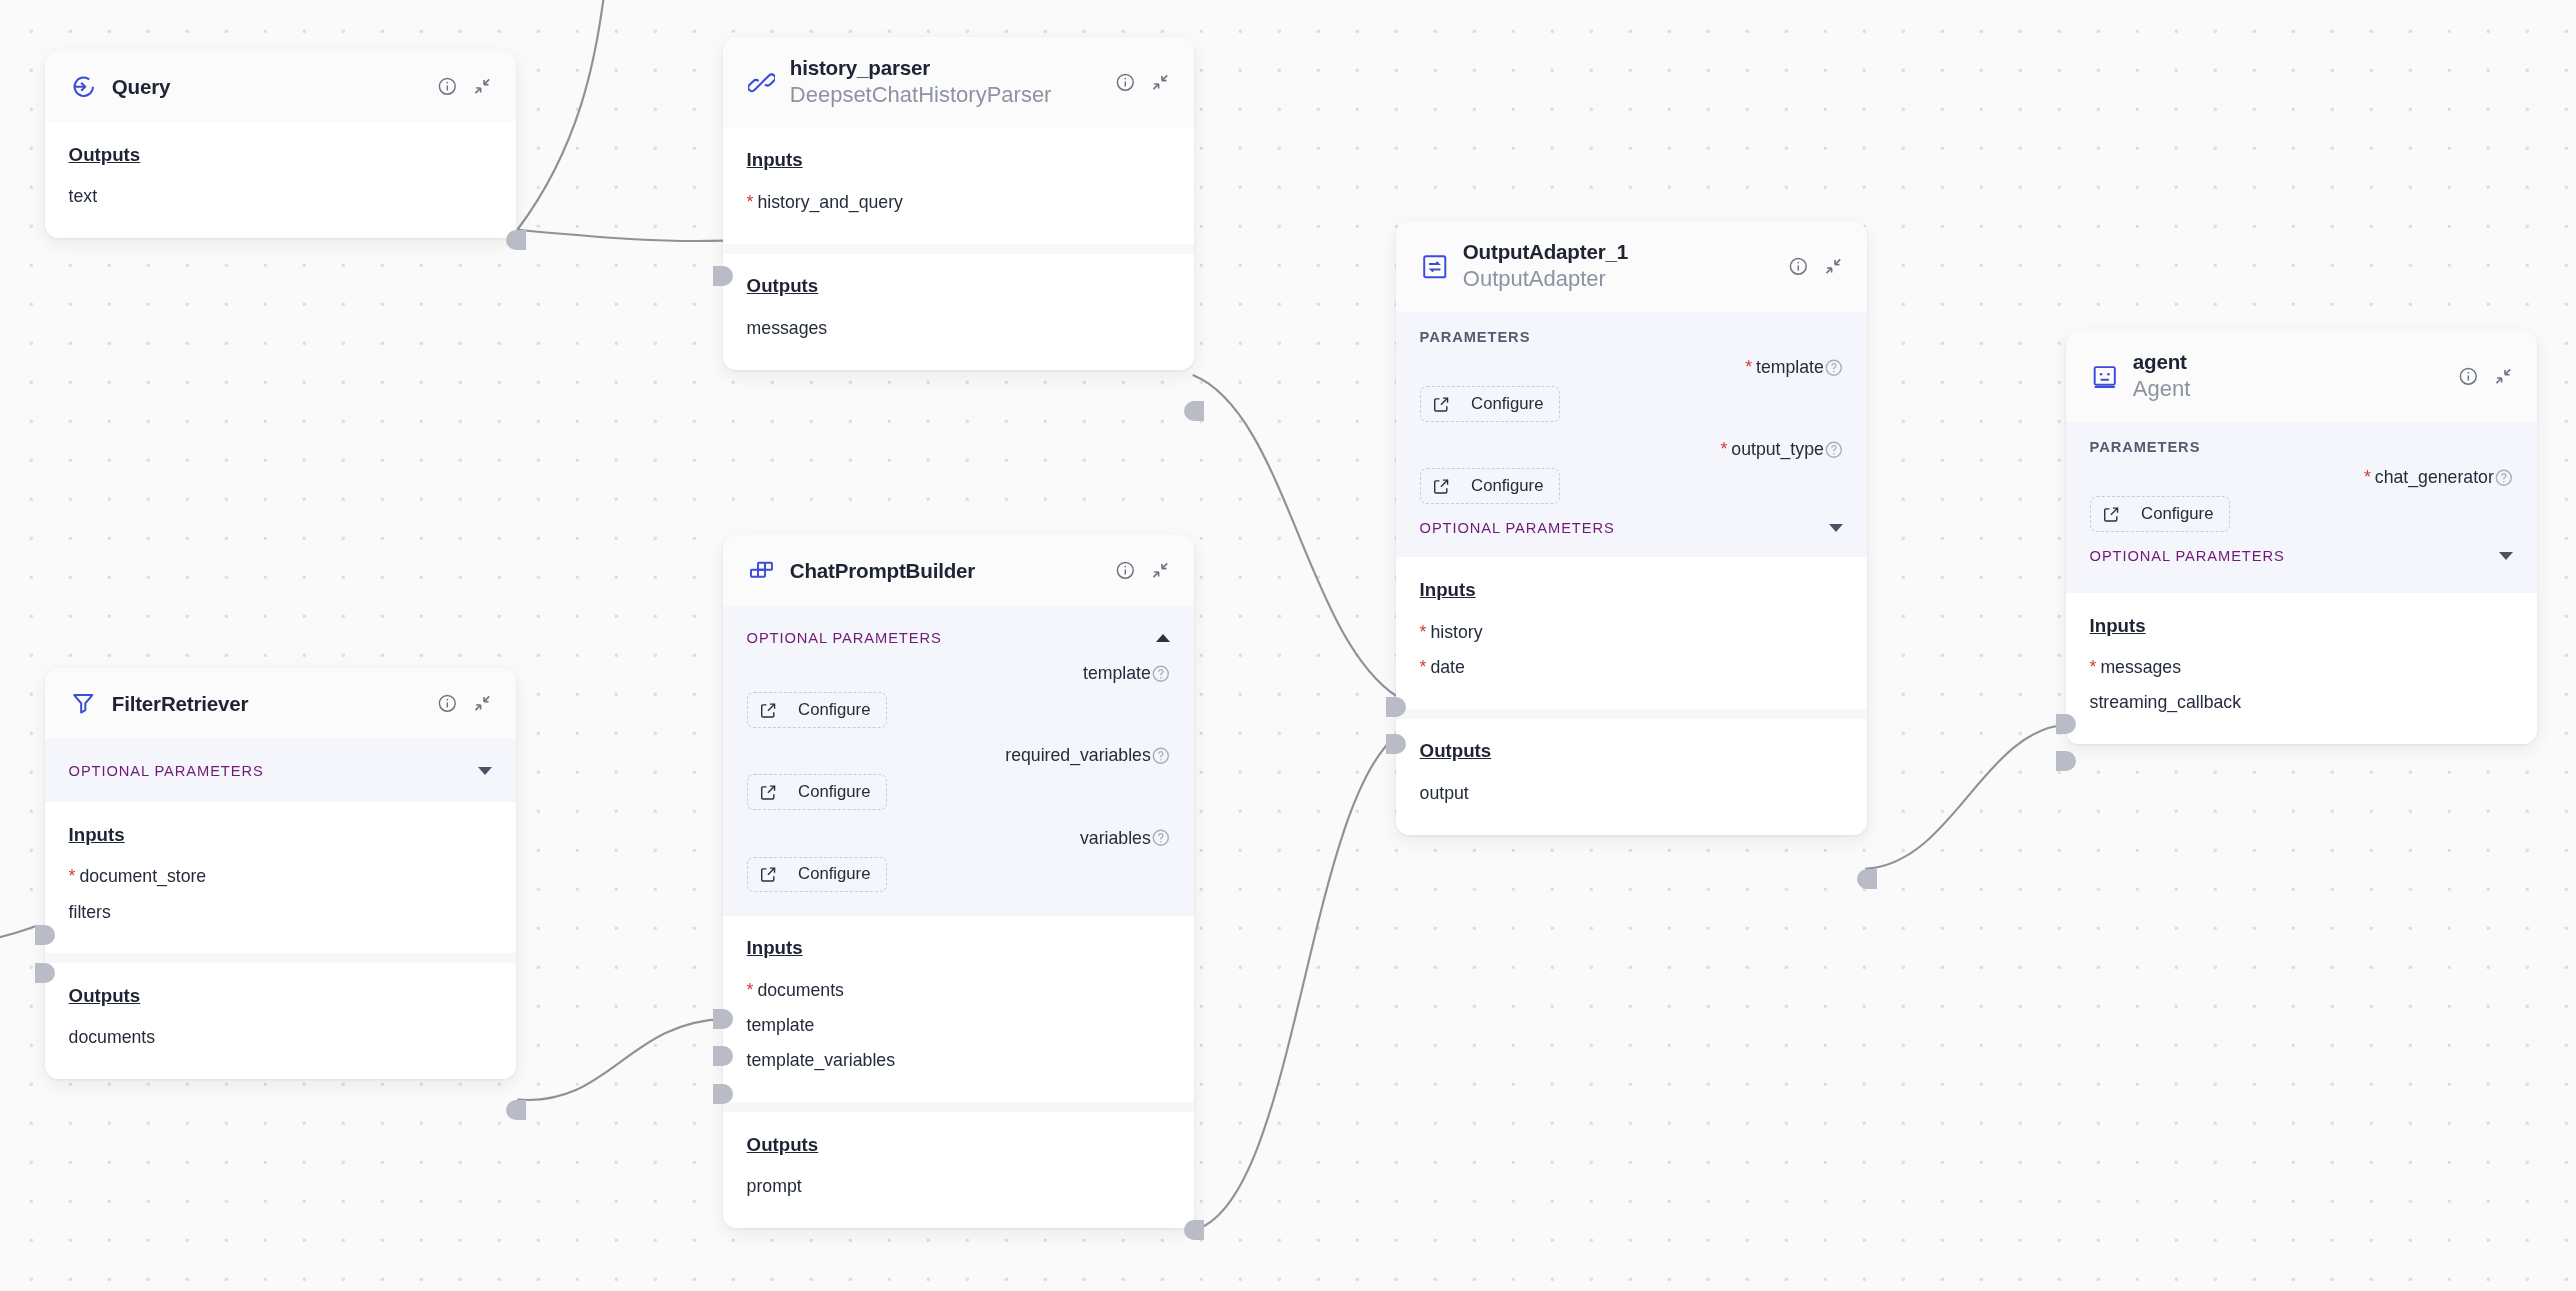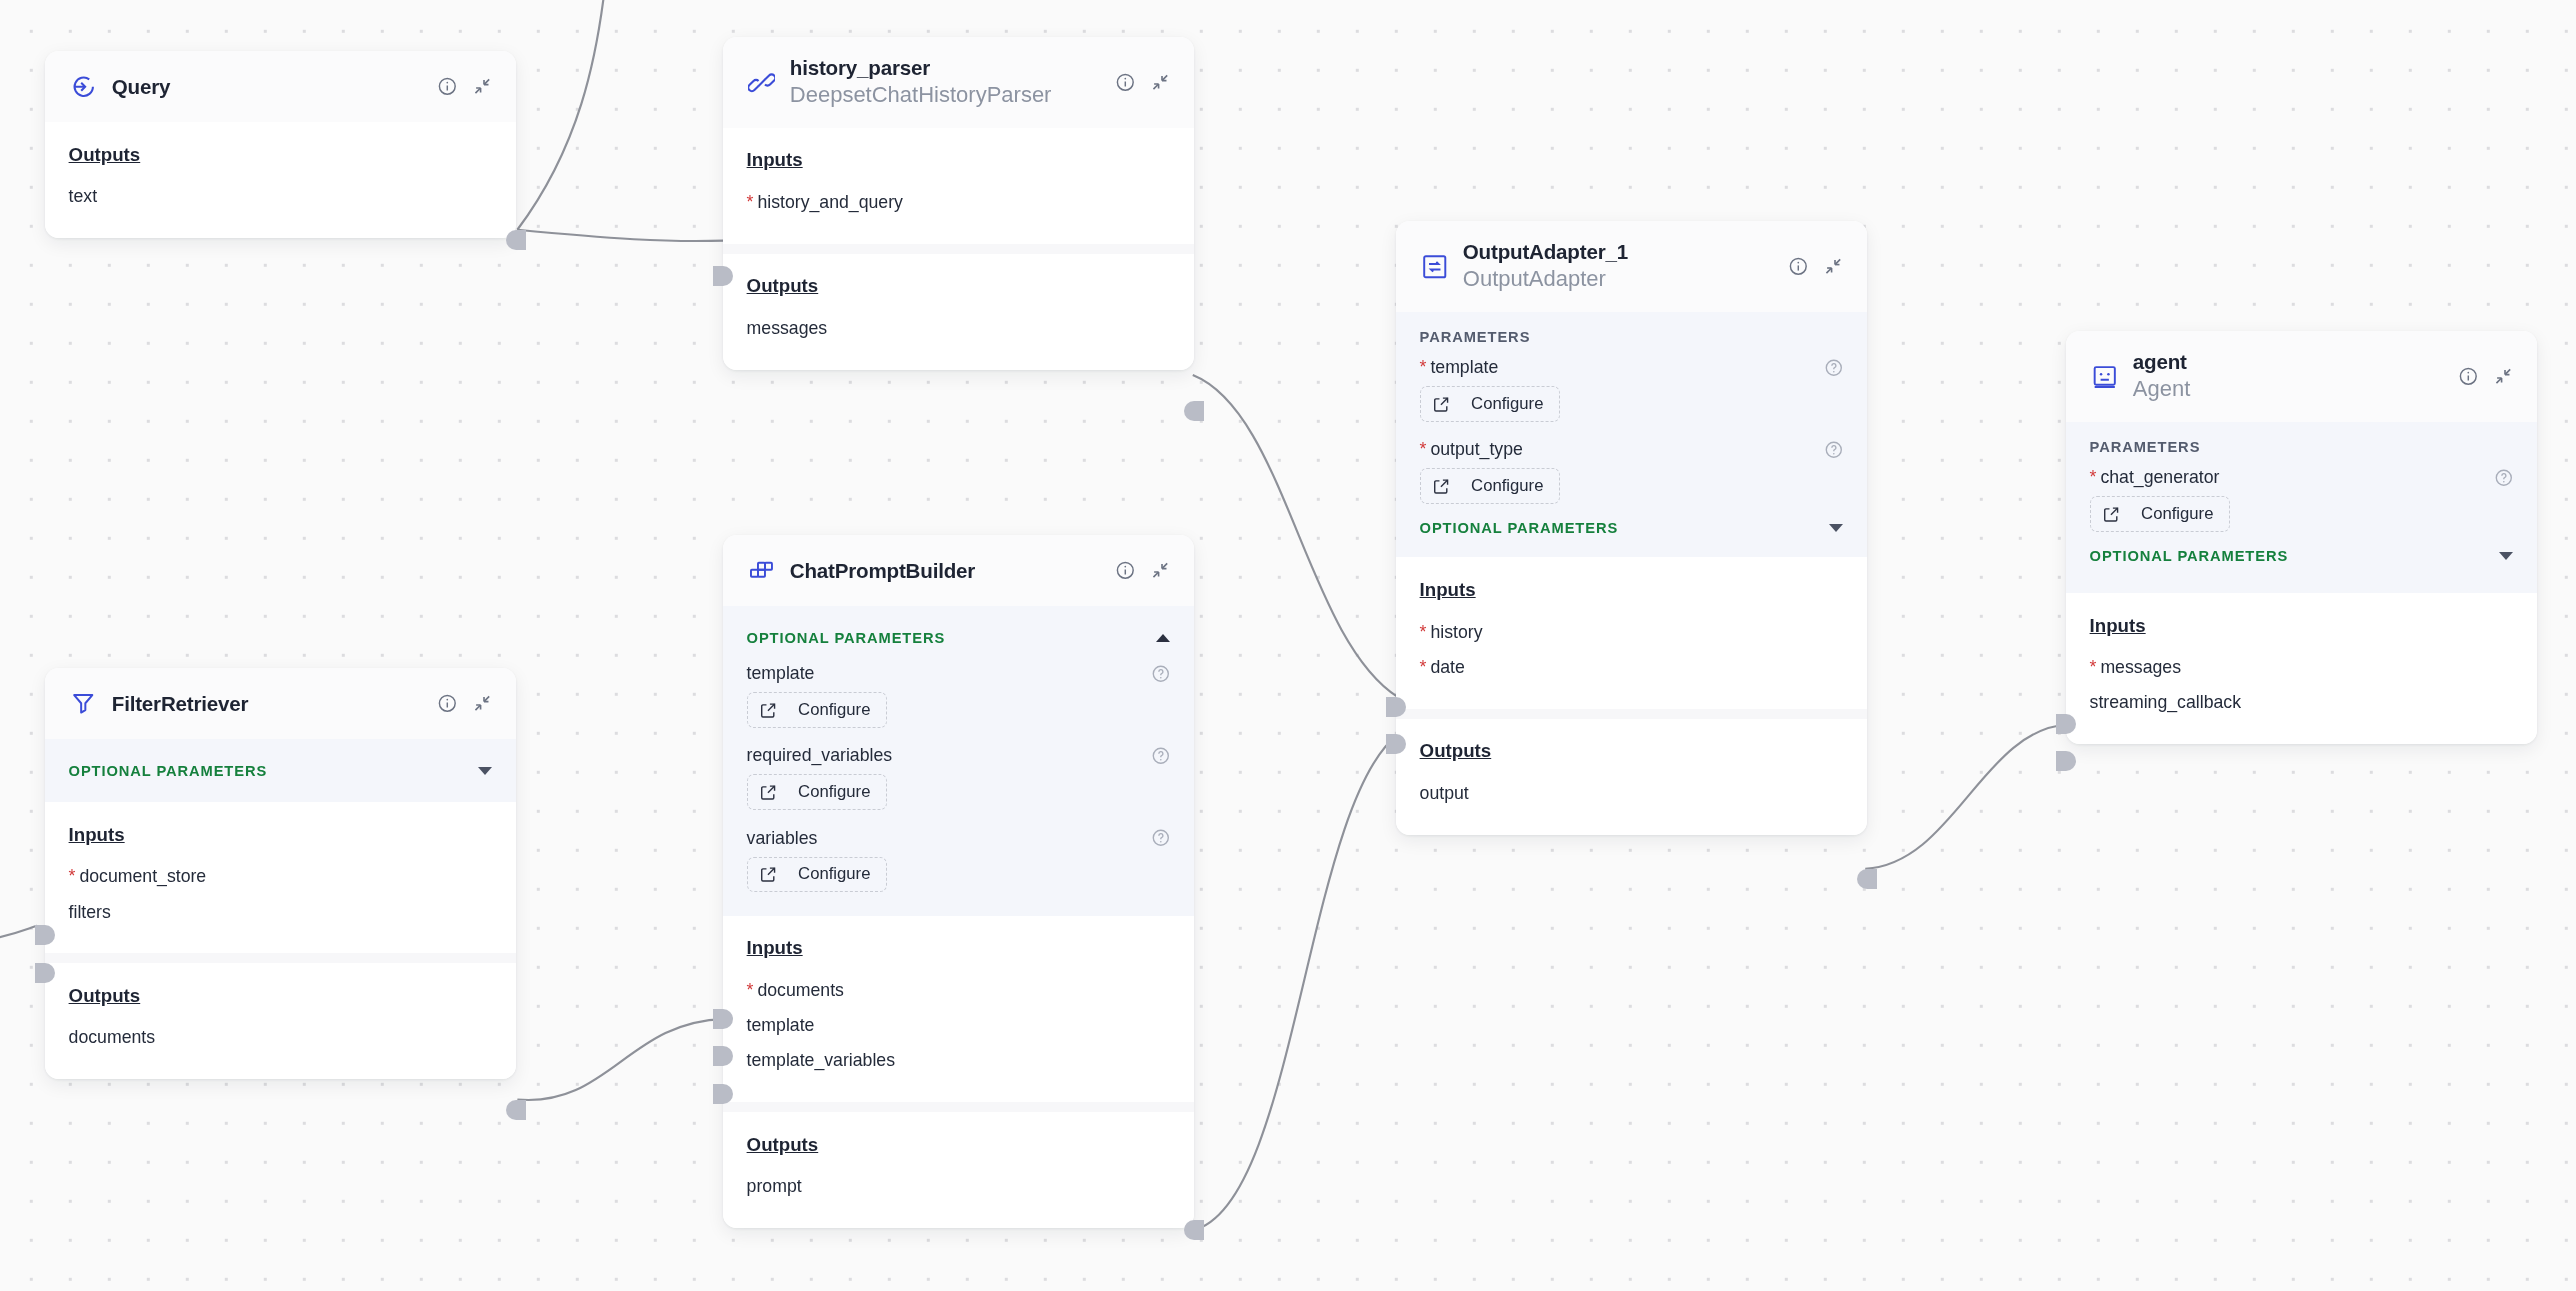--- a/index.html
+++ b/index.html
@@ -49,27 +49,27 @@
   }
   .sec-cap {
     font-size: 14.7px; font-weight: 700; color: #545c6e;
     letter-spacing: 0.9px; text-transform: uppercase;
     margin-bottom: 11.8px;
   }
   .opt-row {
     display:flex; align-items:center; justify-content:space-between;
     padding: 5.9px 0 13.7px 0;
   }
-  .opt-row .sec-cap { margin-bottom: 0; color:#15803d; font-weight:700; }
+  .opt-row .sec-cap { margin-bottom: 0; color:#701a75; font-weight:400; }
   .caret { width:0;height:0; border-left:7.9px solid transparent; border-right:7.9px solid transparent; }
   .caret.down { border-top: 8.8px solid #4b5263; }
   .caret.up   { border-bottom: 8.8px solid #2b3040; }
 
   .param {
-    display:flex; align-items:center; justify-content:space-between;
+    display:flex; align-items:center; justify-content:flex-end;
     margin-top: 3.9px;
   }
   .param-name { font-size: 17.7px; color: #242b3a; }
   .req { color:#d23b3b; margin-right: 3.9px; }
   .help { width:19.6px; height:19.6px; }
 
   .cfg-btn {
     display:inline-flex; align-items:center; gap: 20px;
     border: 1.5px dashed #c9ccd4;
     border-radius: 6.9px;

